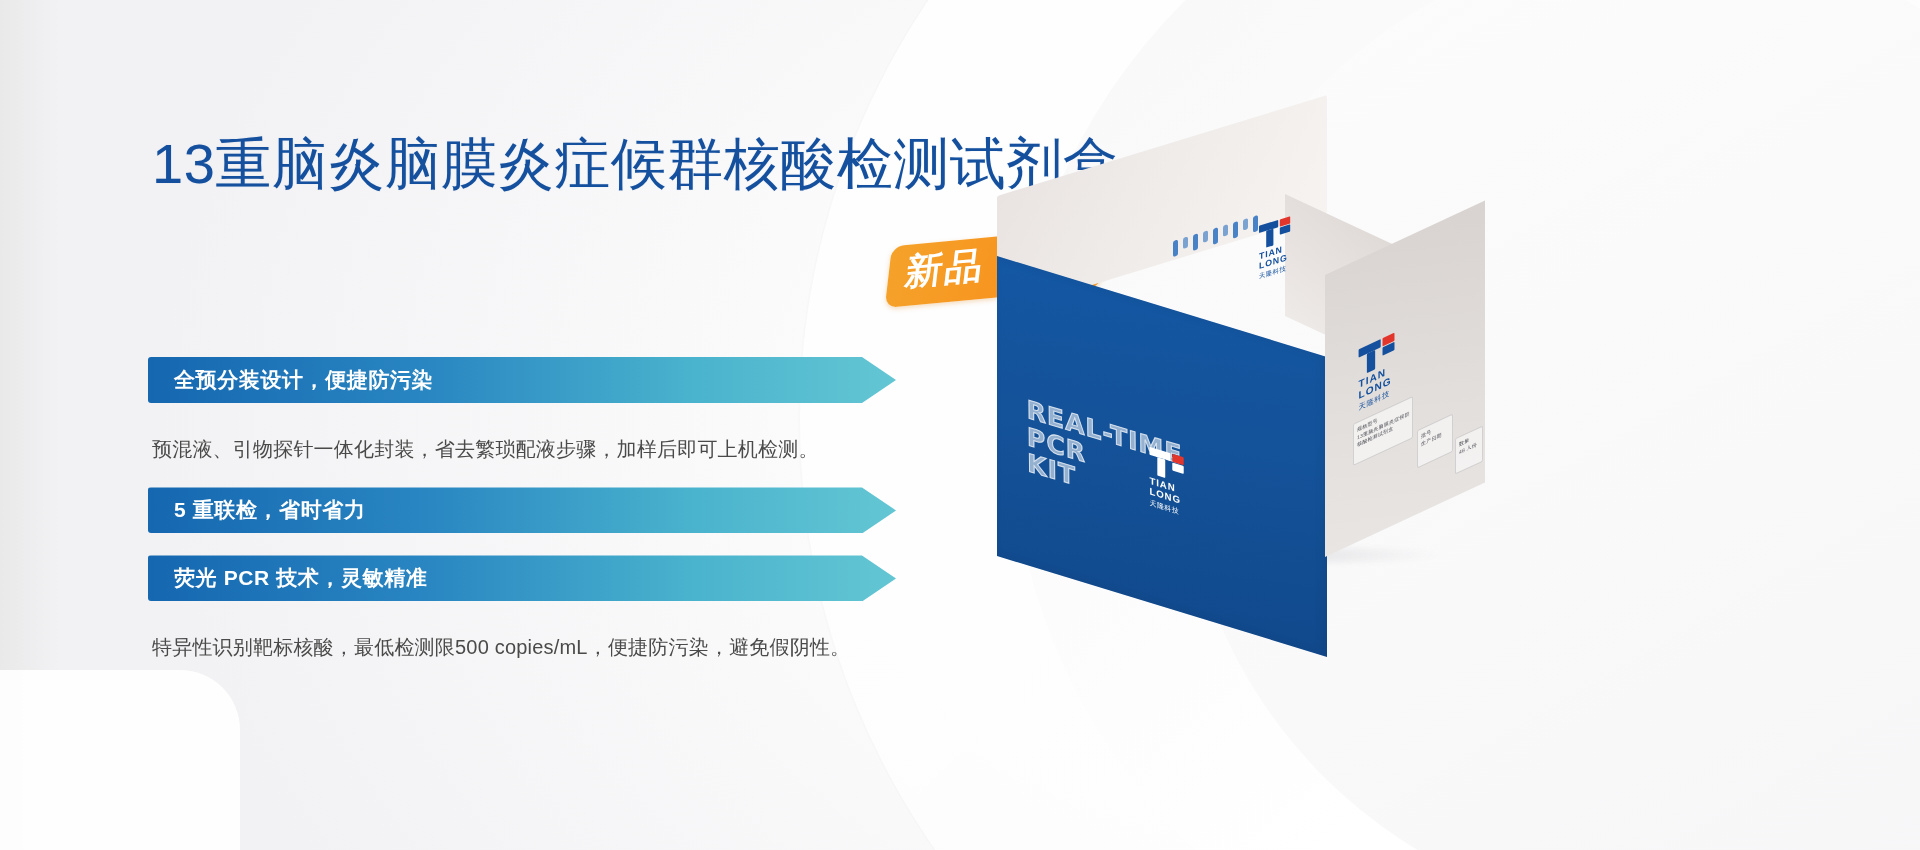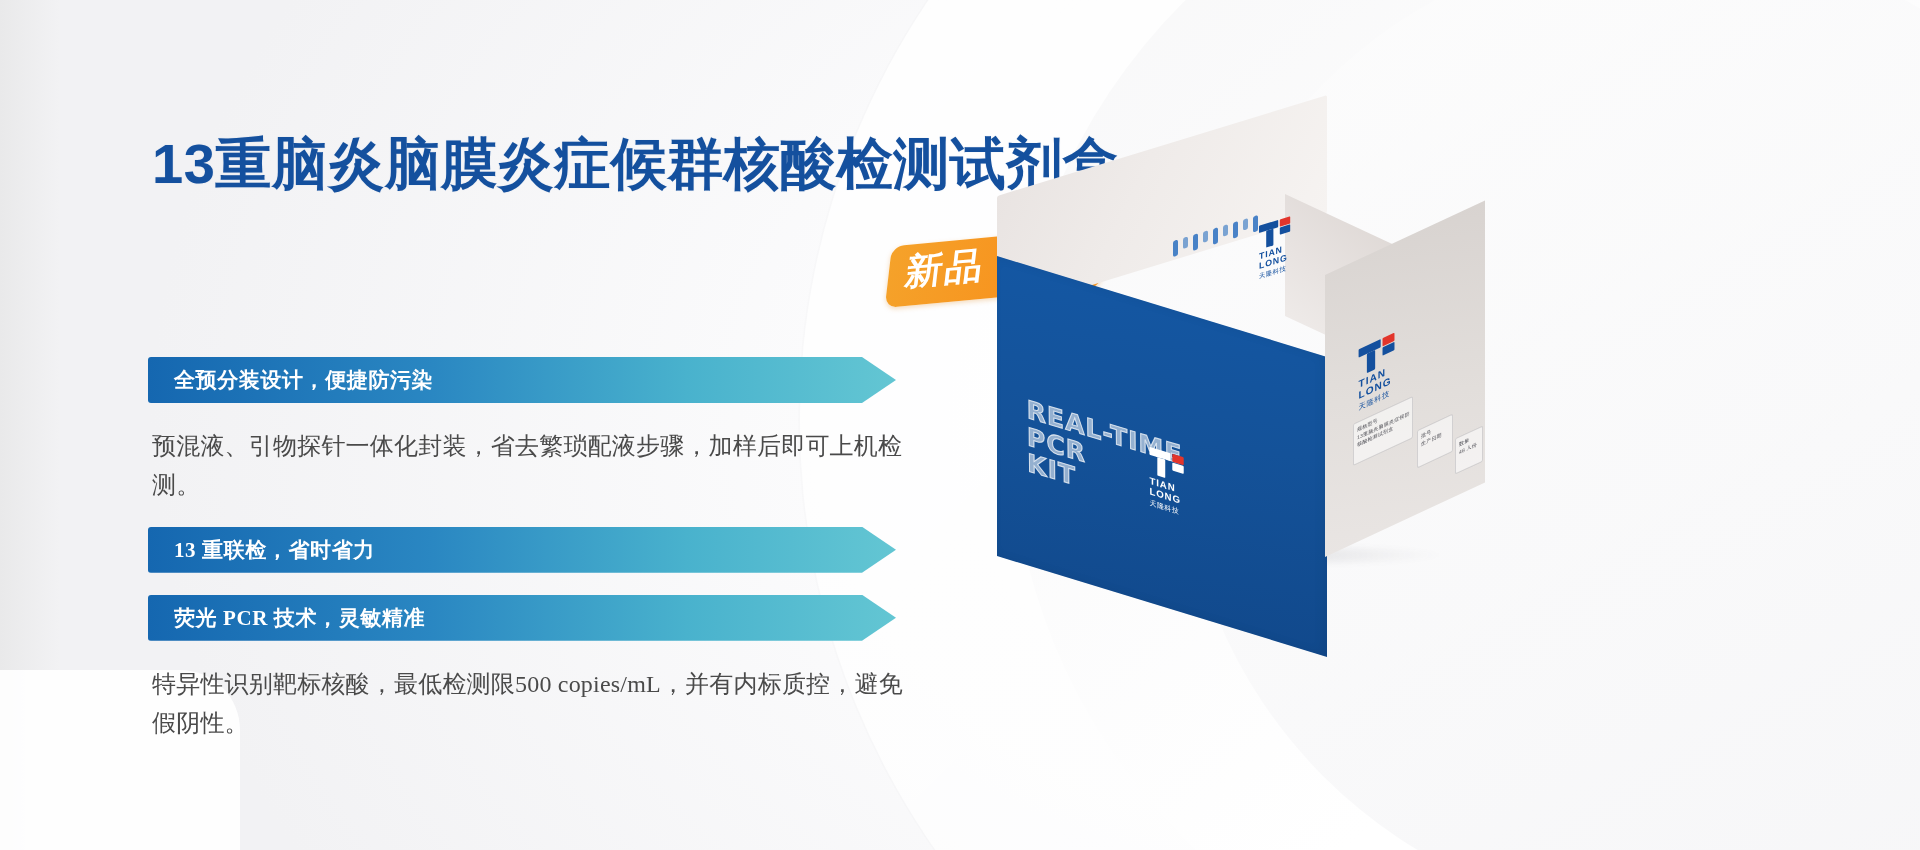--- a/index.html
+++ b/index.html
@@ -39,21 +39,21 @@
   .edge-left{
     position:absolute;left:0;top:0;width:60px;height:850px;
     background:linear-gradient(90deg,#e9e9ea,rgba(233,233,234,0));
   }
 
   
   .title-wrap{position:absolute;left:152px;top:131px;width:1020px;}
   .title-line{
     color:#14509e;
     font-size:56px;
-    font-weight:700;
+    font-weight:400;
     letter-spacing:0.5px;
     line-height:1.17;
     white-space:nowrap;
     text-shadow:0 0 1px rgba(20,80,158,.25);
   }
 
   
   .badge{
     position:absolute;left:890px;top:222px;width:260px;height:86px;
   }
@@ -81,35 +81,35 @@
   .badge-cross{
     position:absolute;left:152px;top:-4px;width:34px;height:34px;
     transform:rotate(-6deg);
   }
   .badge-cross span{position:absolute;background:#f5981f;border-radius:2px;}
   .badge-cross .v{left:13px;top:0;width:10px;height:34px;}
   .badge-cross .h{left:0;top:12px;width:34px;height:9px;}
 
   
   .features{position:absolute;left:148px;top:357px;width:920px;}
-  .feature{margin-bottom:22px;font-family:Liberation Serif, serif;}
+  .feature{margin-bottom:22px;}
   .fbar{
     position:relative;height:46px;width:748px;
     display:flex;align-items:center;
     padding-left:26px;box-sizing:border-box;
     background:linear-gradient(90deg,#1567b0 0%,#2a87c2 38%,#49b2cd 72%,#63c6d3 100%);
     border-radius:3px;
     clip-path:polygon(0 0, calc(100% - 34px) 0, 100% 50%, calc(100% - 34px) 100%, 0 100%);
   }
   .fbar-text{
     color:#ffffff;font-size:21px;font-weight:700;letter-spacing:.6px;white-space:nowrap;
   }
   .fbody{
-    margin-top:24px;margin-left:4px;
-    color:#4a4a4a;font-size:24px;line-height:1.62;
+    margin-top:30px;margin-left:4px;
+    color:#4a4a4a;font-size:20px;line-height:1.62;
     max-width:770px;letter-spacing:.2px;
   }
 
   
   .product{
     position:absolute;left:985px;top:170px;width:480px;height:420px;
   }
   .box-top{
     position:absolute;left:12px;top:26px;width:330px;height:118px;
     background:linear-gradient(120deg,#e9e4e2 0%,#efebe9 40%,#f6f3f1 100%);
@@ -229,29 +229,29 @@
 
     <div class="feature">
       <div class="fbar">
         <span class="fbar-text">全预分装设计，便捷防污染</span>
       </div>
       <div class="fbody">预混液、引物探针一体化封装，省去繁琐配液步骤，加样后即可上机检测。</div>
     </div>
 
     <div class="feature">
       <div class="fbar">
-        <span class="fbar-text">13 重联检，省时省力</span>
+        <span class="fbar-text">5 重联检，省时省力</span>
       </div>
     </div>
 
     <div class="feature">
       <div class="fbar">
         <span class="fbar-text">荧光 PCR 技术，灵敏精准</span>
       </div>
-      <div class="fbody">特异性识别靶标核酸，最低检测限500 copies/mL，并有内标质控，避免假阴性。</div>
+      <div class="fbody">特异性识别靶标核酸，最低检测限500 copies/mL，便捷防污染，避免假阴性。</div>
     </div>
 
   </div>
 
   <div class="product">
     <div class="box-shadow"></div>
     <div class="box-top"></div>
     <div class="box-top2"></div>
     <div class="box-left"></div>
     <div class="box-right"></div>

